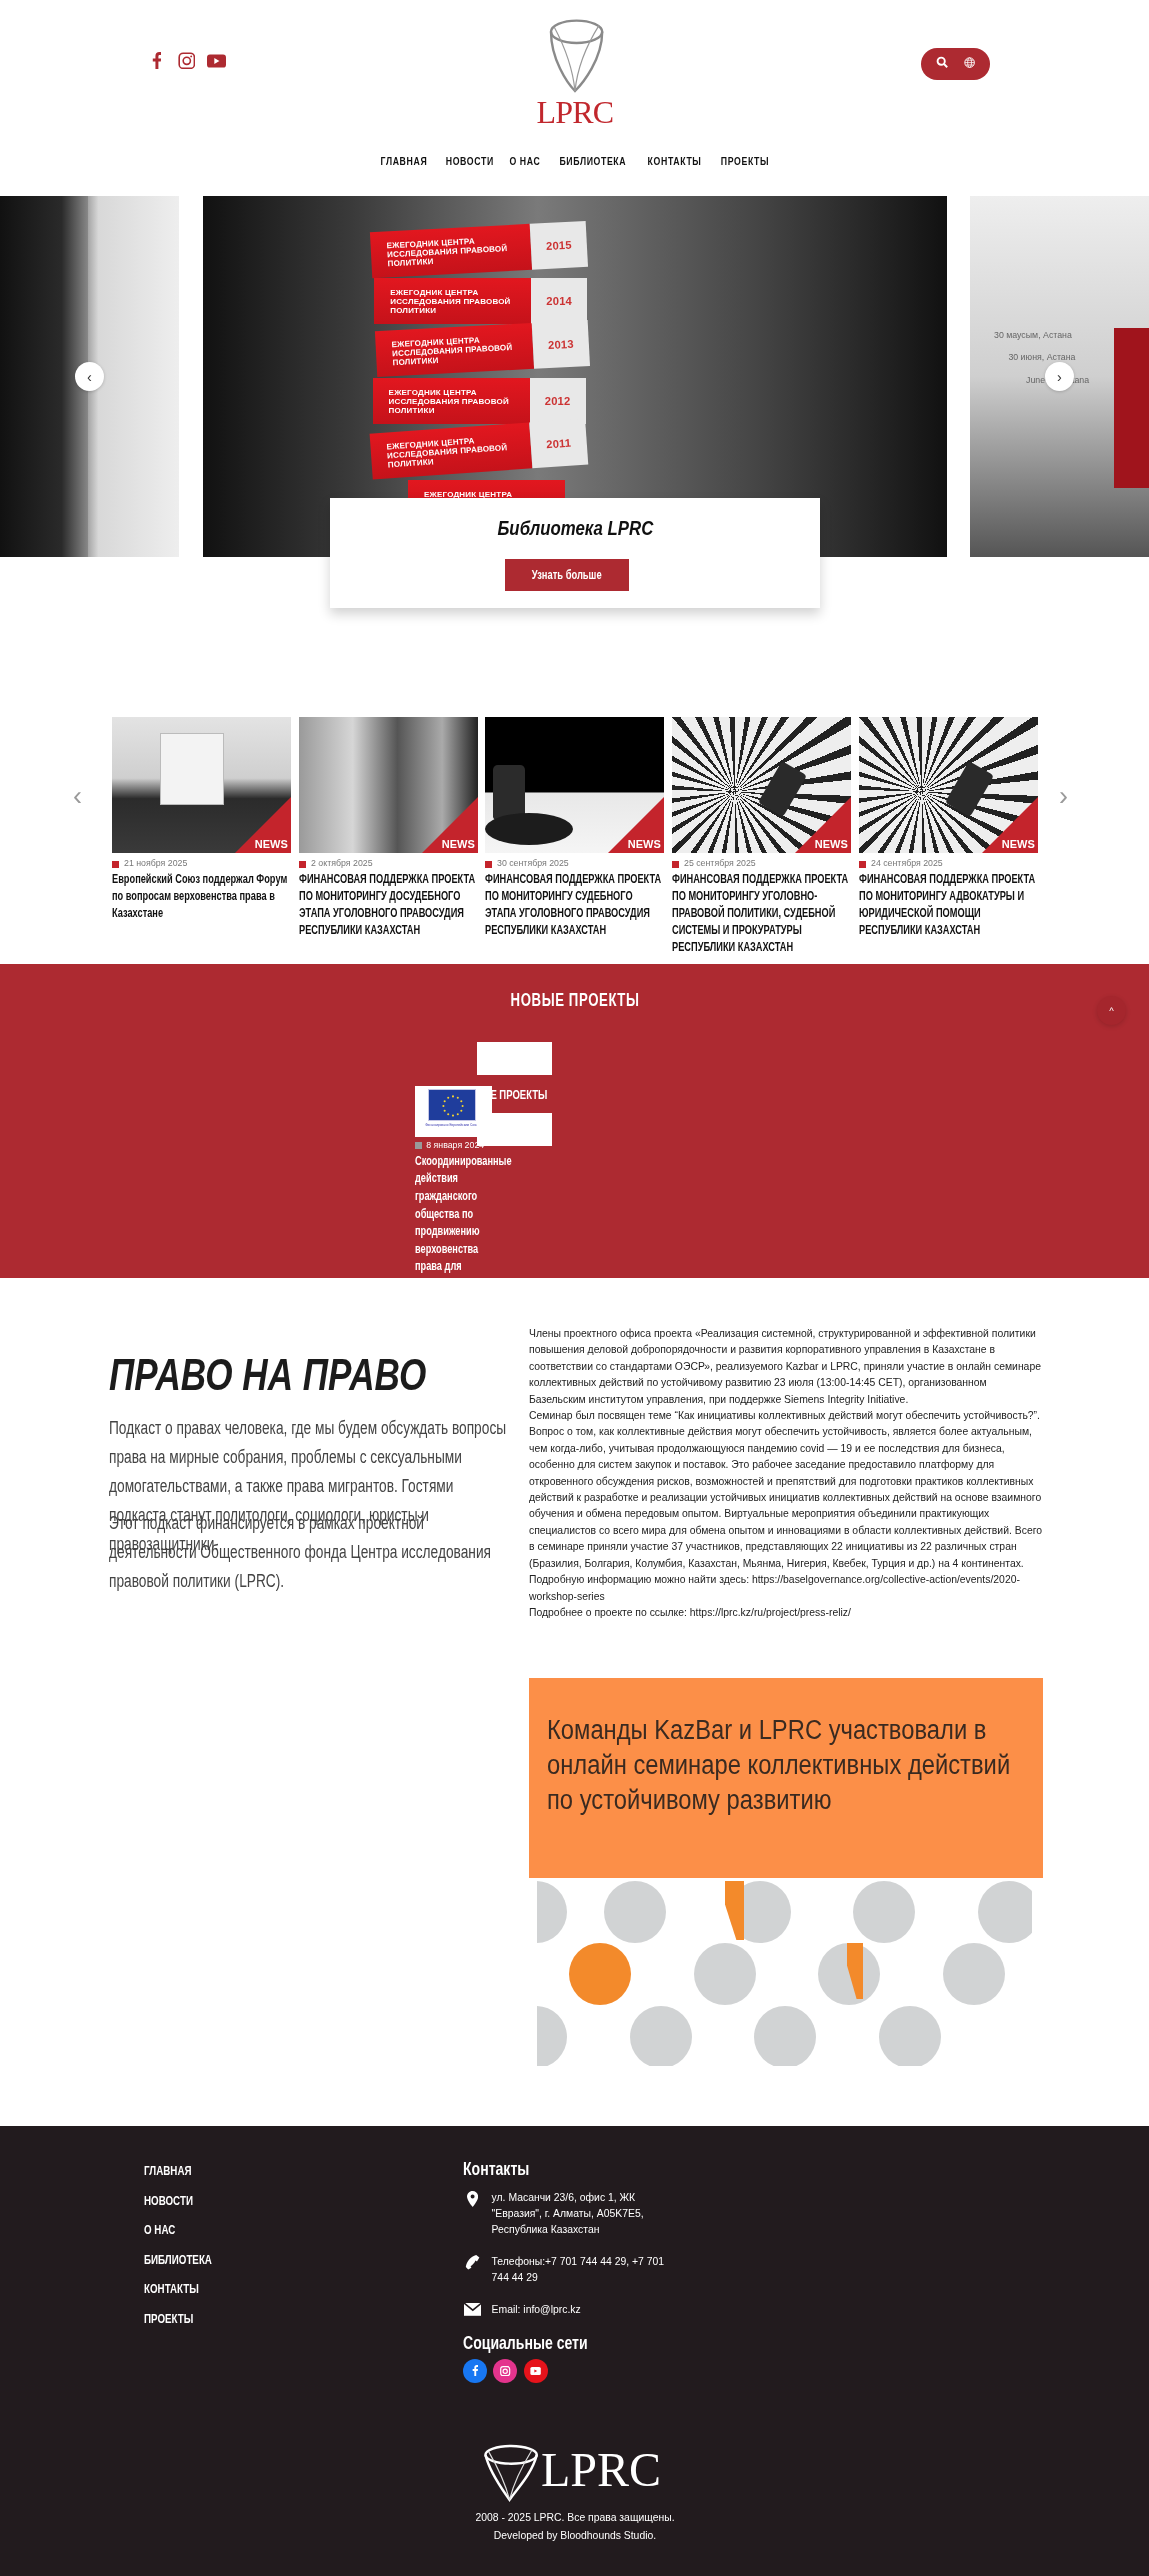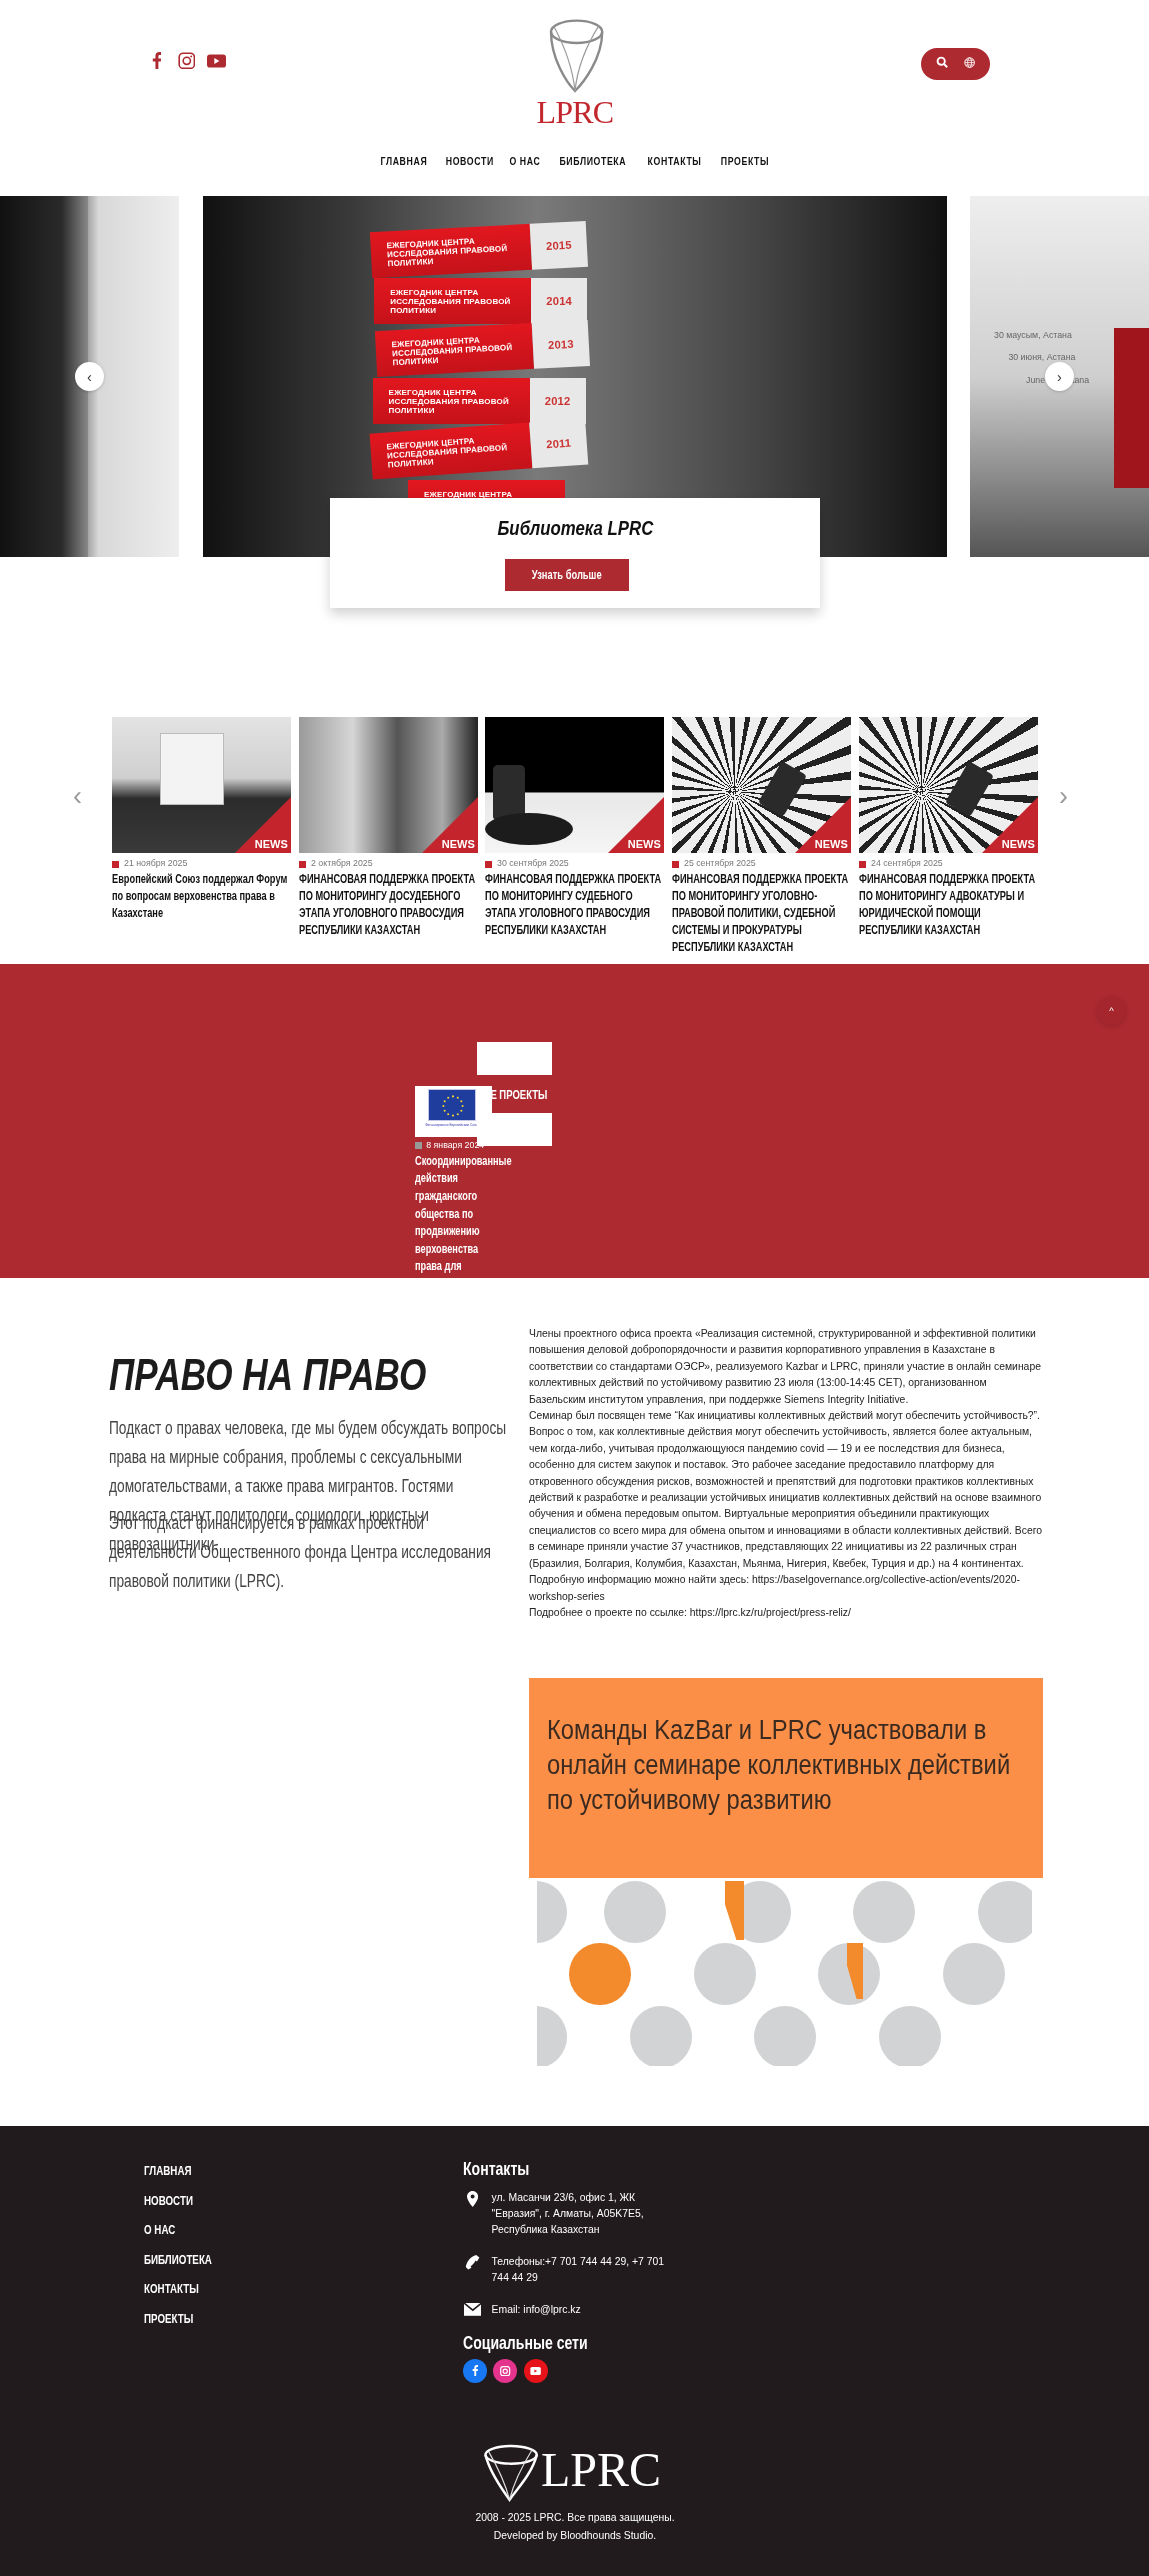--- a/index.html
+++ b/index.html
@@ -265,20 +265,21 @@
     </div>
     <div class="news-date">
         <span class="sq"></span>
         <span>24 сентября 2025</span>
       </div>
     <div class="news-title">ФИНАНСОВАЯ ПОДДЕРЖКА ПРОЕКТА ПО МОНИТОРИНГУ АДВОКАТУРЫ И ЮРИДИЧЕСКОЙ ПОМОЩИ РЕСПУБЛИКИ КАЗАХСТАН</div>
   </div>
 </section>
 
 <section class="projects">
+  <div class="section-title"><span>НОВЫЕ ПРОЕКТЫ</span></div>
 
   <div class="proj-card">
     <div class="proj-img">
       <div class="eu-flag">
         <svg width="48" height="32" viewBox="0 0 60 40">
             <g fill="#f2d330">
           <circle cx="30" cy="8" r="1.3"></circle>
               <circle cx="36" cy="9.6" r="1.3"></circle>
               <circle cx="40.4" cy="14" r="1.3"></circle>
               <circle cx="42" cy="20" r="1.3"></circle>

